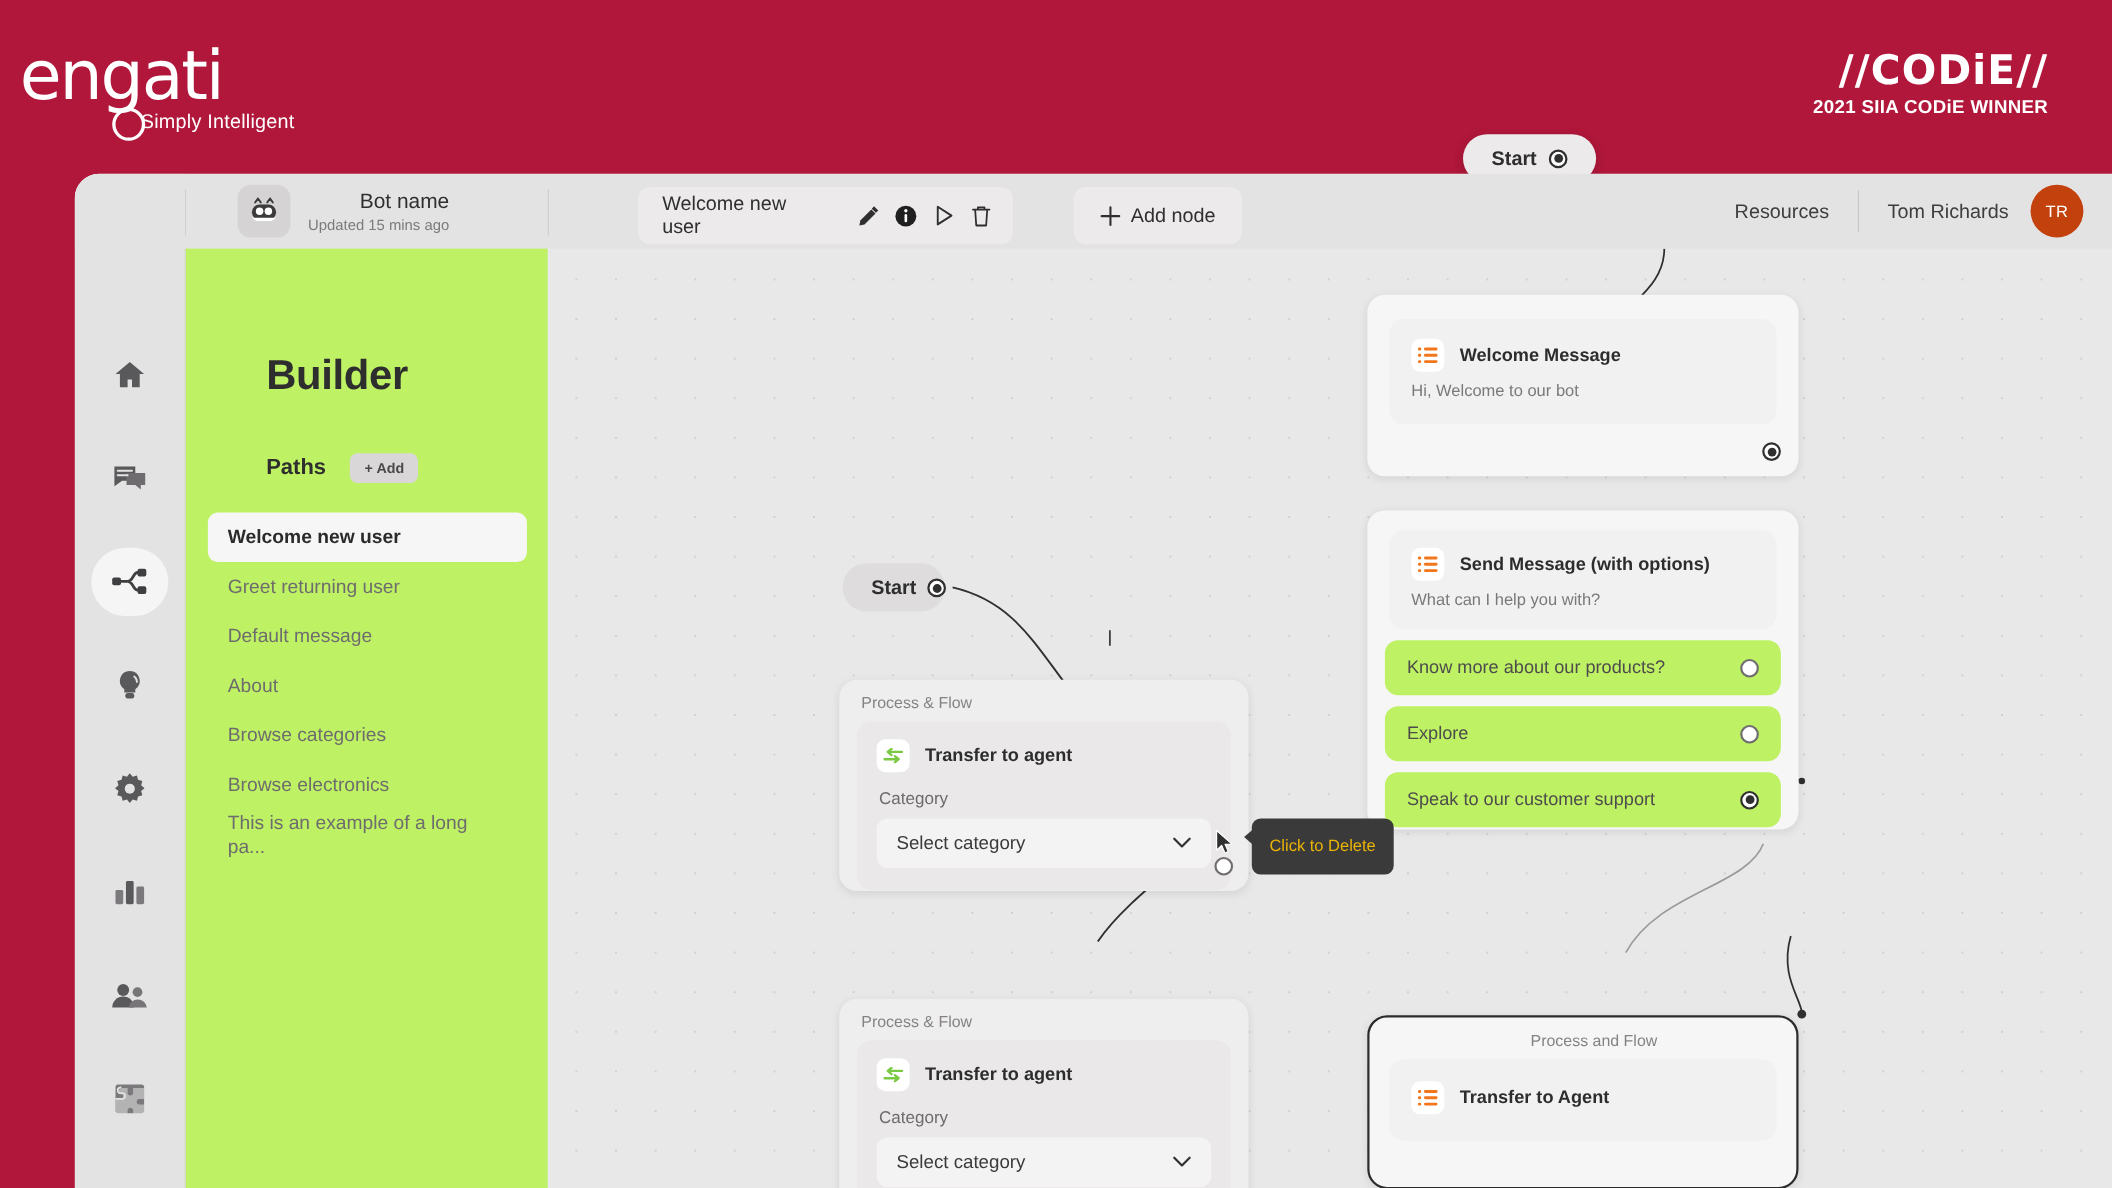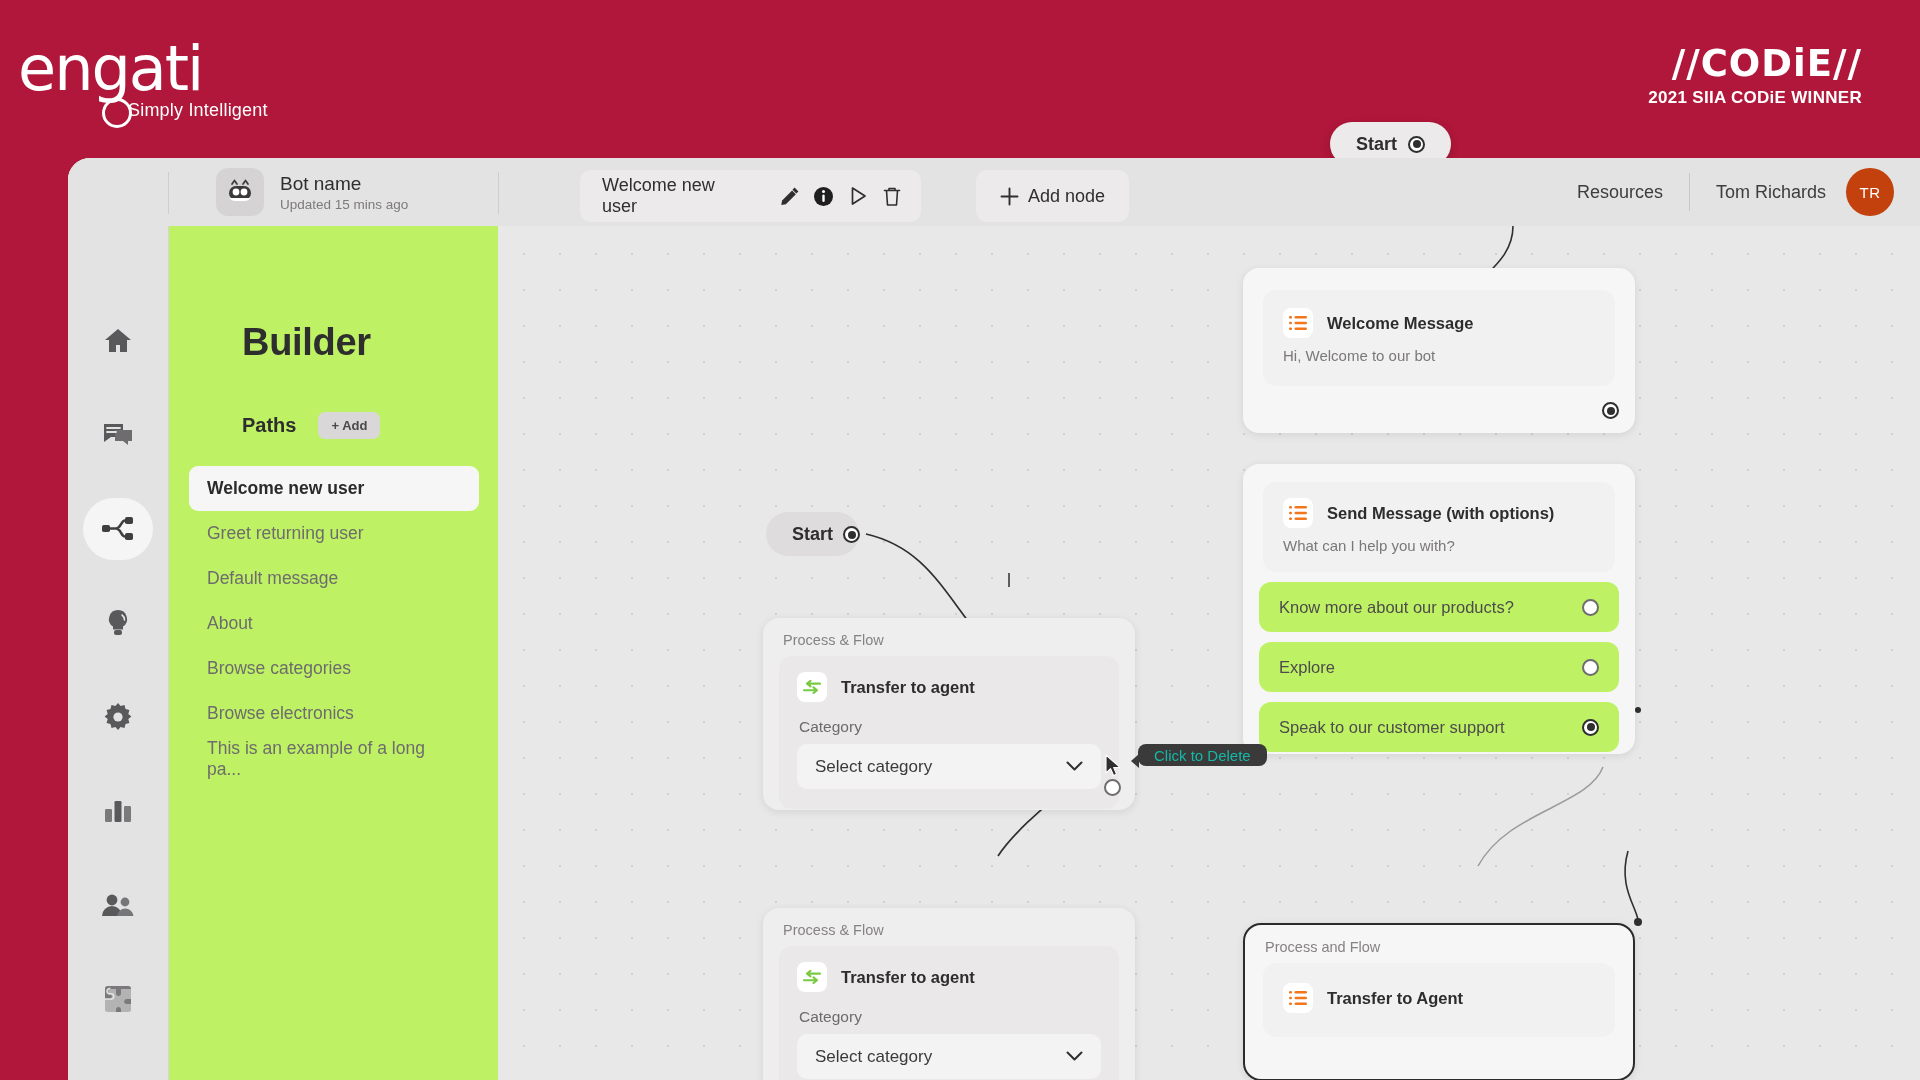--- a/index.html
+++ b/index.html
@@ -70,21 +70,21 @@
   #topbar {
     position: absolute; left: 0; top: 0; right: 0; height: 68px;
     background: #e4e3e4;
   }
   .bots-back {
     position: absolute; left: 0px; top: 0; width: 100px; height: 68px;
     display: flex; align-items: center; justify-content: center; gap: 7px;
     font-size: 17px; color: #3d3d3d;
   }
   .vline { position: absolute; top: 14px; width: 1px; height: 42px; background: #cfcdce; }
-  .botinfo { position: absolute; left: 148px; top: 10px; display: flex; align-items: center; gap: 16px; }
+  .botinfo { position: absolute; left: 148px; top: 10px; display: flex; align-items: center; gap: 16px; text-align: right; }
   .bot-avatar {
     width: 48px; height: 48px; border-radius: 12px; background: #d5d3d4;
     display: flex; align-items: center; justify-content: center;
   }
   .bot-name { font-size: 19px; color: #2f2f2f; font-weight: 400; line-height: 22px; }
   .bot-updated { font-size: 13.5px; color: #7c7a7b; margin-top: 2px; }
 
   .toolbar {
     position: absolute; left: 512px; top: 168px;
   }
@@ -202,30 +202,30 @@
     width: 17px; height: 17px; border-radius: 50%;
     border: 2.2px solid #2f2f2f; background: #fff;
     display: flex; align-items: center; justify-content: center;
   }
   .port.filled::after {
     content: ""; width: 8px; height: 8px; border-radius: 50%; background: #2f2f2f;
   }
   .port.plain { border-color: #6f6d6e; }
 
   .tooltip {
-    position: absolute; background: #3b3a3a; color: #14b8a6; border-radius: 8px;
-    height: 22px; display: flex; align-items: center; padding: 0 16px;
+    position: absolute; background: #3b3a3a; color: #eab308; border-radius: 8px;
+    height: 51px; display: flex; align-items: center; padding: 0 16px;
     font-size: 15px; white-space: nowrap;
   }
   .tooltip::before {
     content: ""; position: absolute; left: -7px; top: 10px;
     border-top: 7px solid transparent; border-bottom: 7px solid transparent;
     border-right: 8px solid #3b3a3a;
   }
-  .sel-outline { border: 2px solid #2b2b2b; border-radius: 18px; }
+  .sel-outline { border: 2px solid #2b2b2b; border-radius: 18px; text-align: center; }
   .cursor-arrow { position: absolute; z-index: 40; }
 </style>
 </head>
 <body>
 
 <div id="app">
 
   <div class="brand">
     <div class="brand-logo">engati</div>
     <div class="brand-ring"></div>

